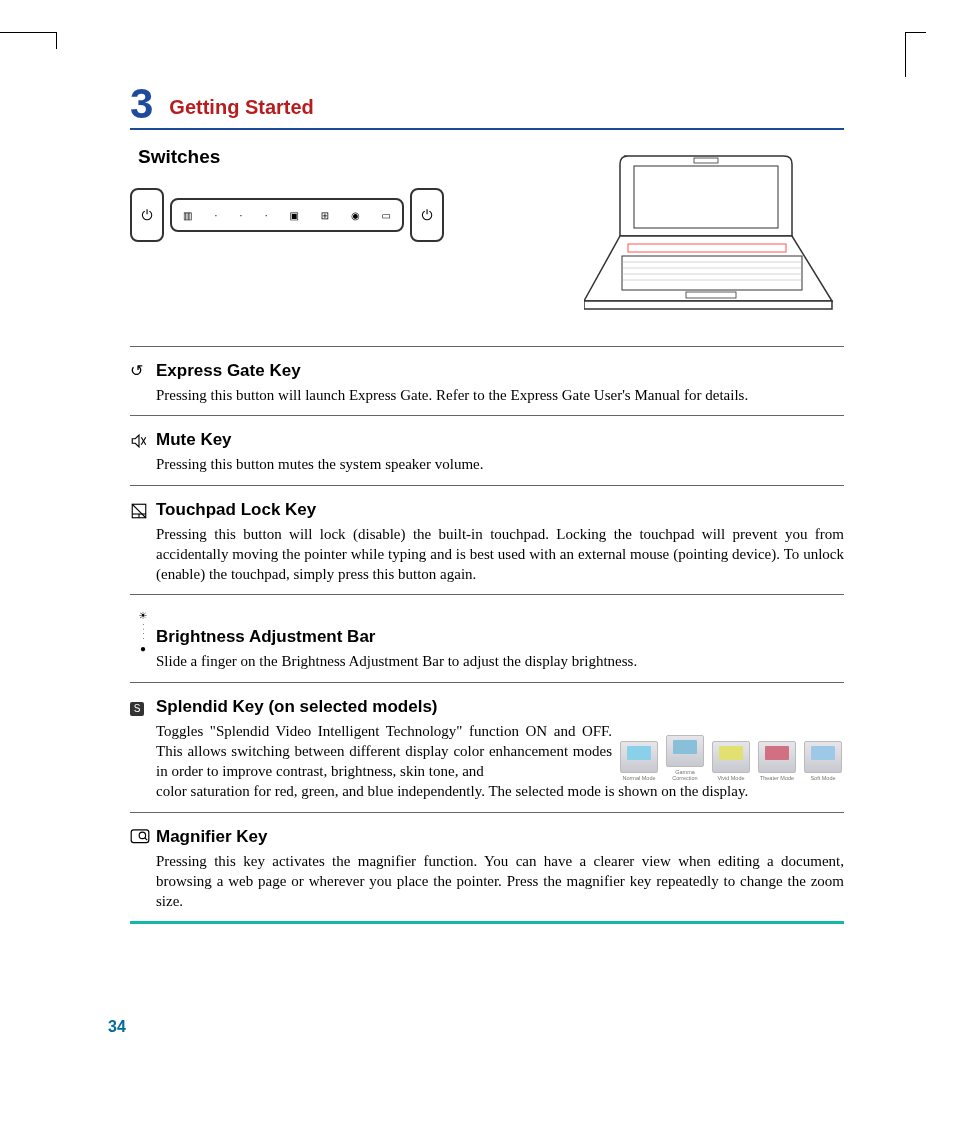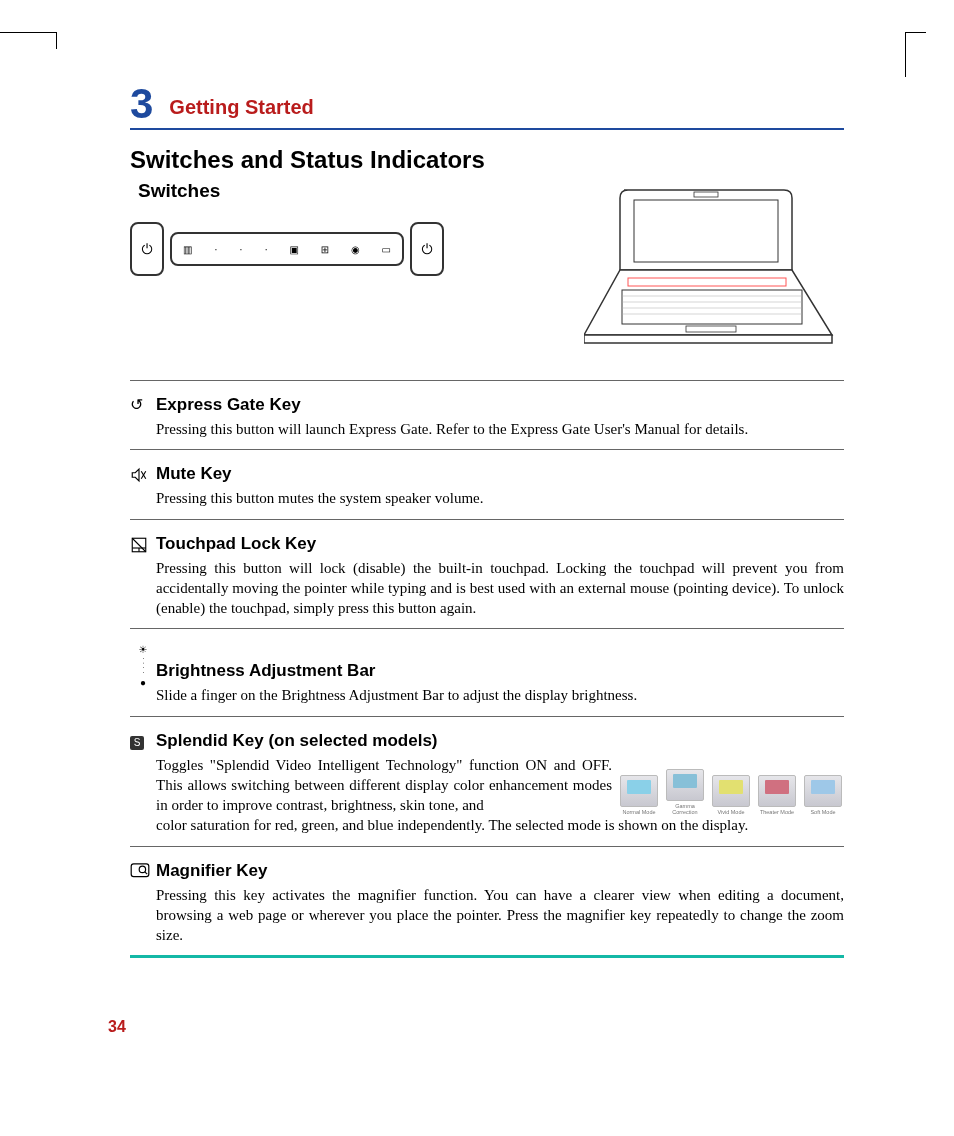--- a/index.html
+++ b/index.html
@@ -169,21 +169,21 @@
     writing-mode: vertical-rl;
     letter-spacing: 2px;
     font-size: 8px;
     color: #333;
     margin: 2px 0;
   }
   .page-number {
     position: absolute;
     bottom: 100px;
     left: 108px;
-    color: #b91c1c;
+    color: #0369a1;
     font-weight: bold;
     font-size: 16px;
   }
   .crop-tl {
     position: absolute;
     top: 32px;
     left: 0;
     width: 56px;
     height: 16px;
     border-top: 1px solid #000;
@@ -213,21 +213,20 @@
 <div class="crop-tl"></div>
 <div class="crop-tr"></div>
 
 <div class="page">
 
   <div class="chapter-header">
     <span class="chapter-number">3</span>
     <span class="chapter-title">Getting Started</span>
   </div>
 
-  <h1 class="page-title">Switches and Status Indicators</h1>
 
   <div class="diagram-row">
     <div>
       <h2 class="subtitle">Switches</h2>
       <div class="switch-panel">
         <div class="btn-box">⏻</div>
         <div class="center-strip">
           <span>▥</span>
             <span>·</span>
             <span>·</span>

